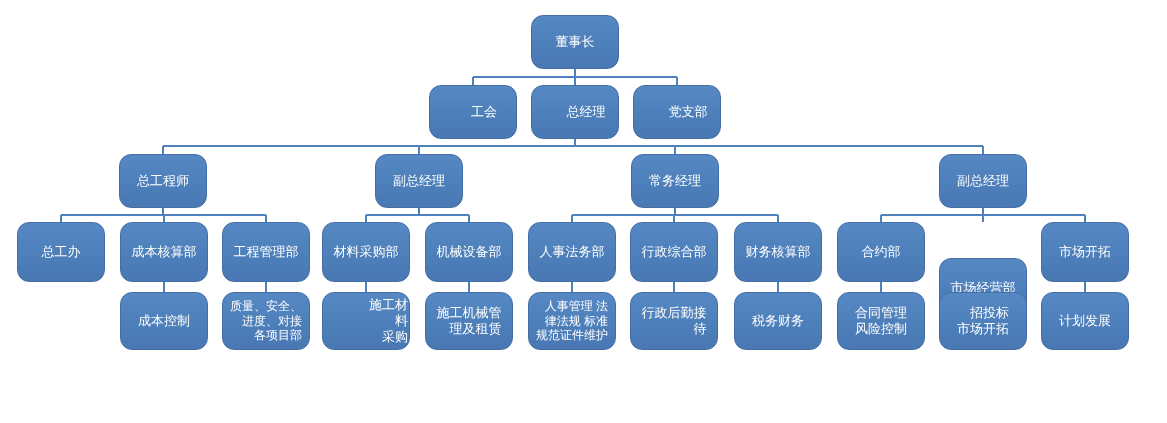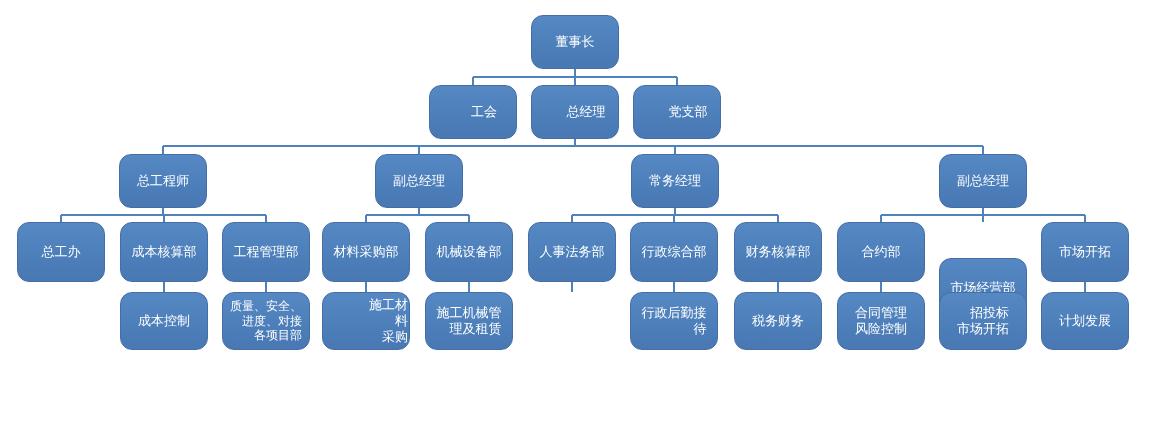--- a/index.html
+++ b/index.html
@@ -65,20 +65,23 @@
   <div class="node r4" style="left:1041px;">市场开拓</div>
 
   <div class="node r5" style="left:120px;">成本控制</div>
   <div class="node r5 sm" style="left:222px;">质量、安全、
 进度、对接
 各项目部</div>
   <div class="node r5" style="left:322px;padding-left:35px;">施工材料
 采购</div>
   <div class="node r5" style="left:425px;">施工机械管
 理及租赁</div>
+  <div class="node r5 sm" style="left:528px;">人事管理 法
+律法规 标准
+规范证件维护</div>
   <div class="node r5" style="left:630px;">行政后勤接
 待</div>
   <div class="node r5" style="left:734px;">税务财务</div>
   <div class="node r5" style="left:837px;">合同管理
 风险控制</div>
   <div class="node r5" style="left:939px;">招投标
 市场开拓</div>
   <div class="node r5" style="left:1041px;">计划发展</div>
 
 </div>

